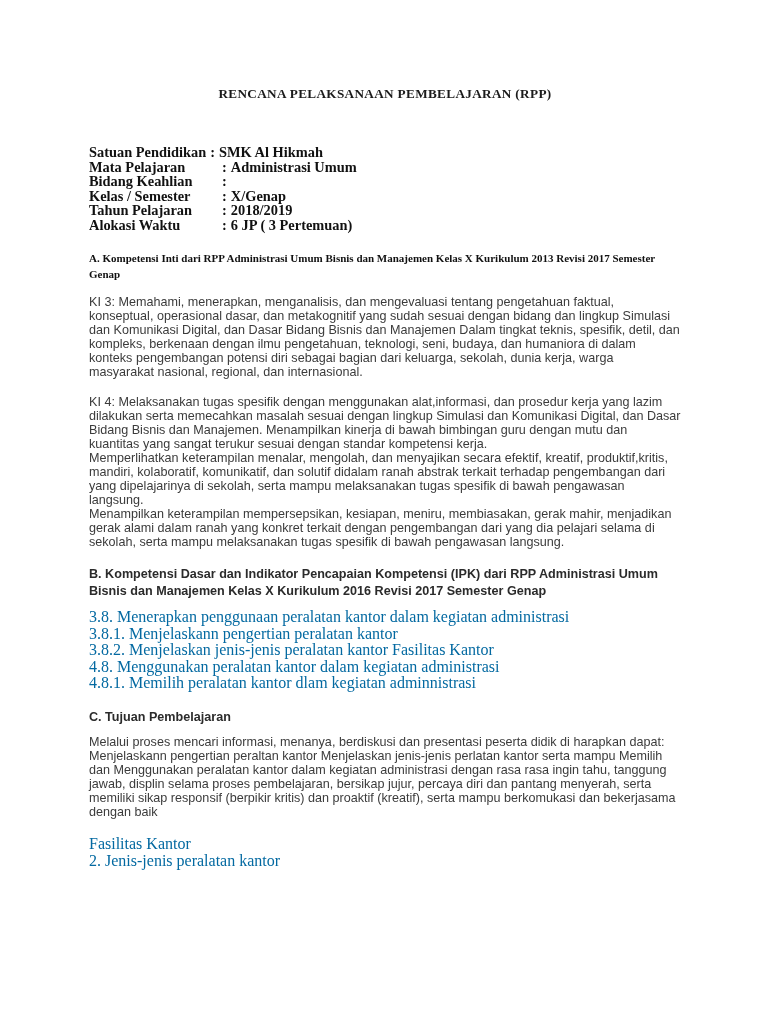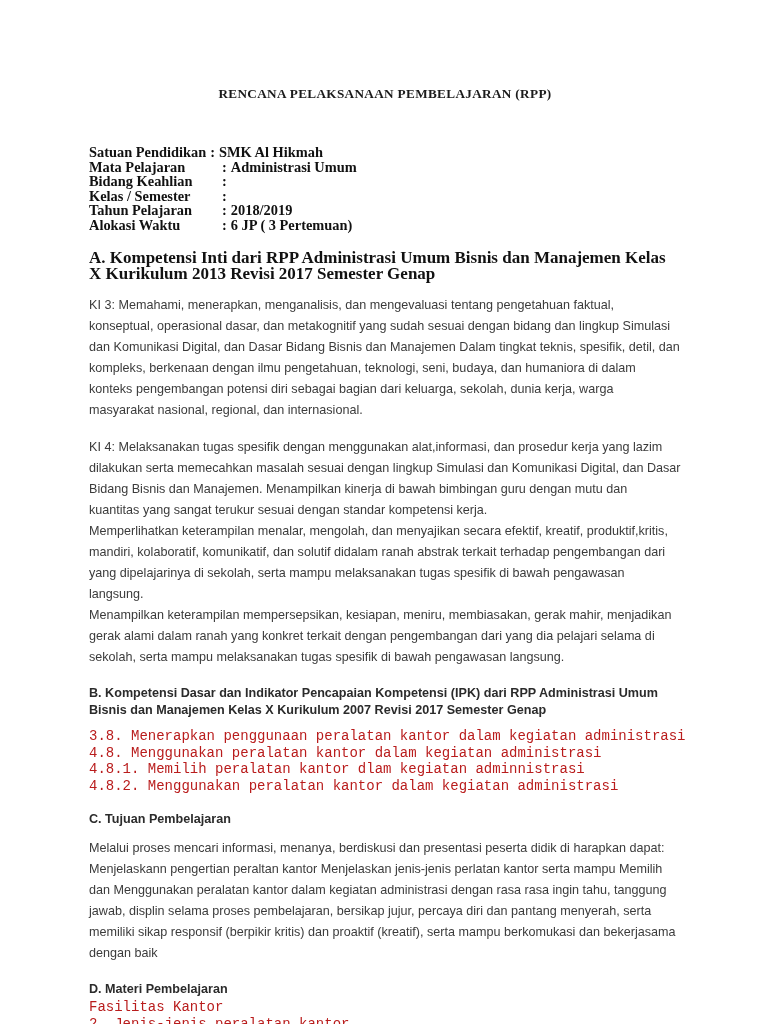--- a/index.html
+++ b/index.html
@@ -71,58 +71,58 @@
   .meta-row.tight .meta-label {
     width: auto;
     flex: 0 0 auto;
     padding-right: 4px;
   }
 
   
   .h-serif {
     font-family: "Liberation Serif", serif;
     font-weight: bold;
-    font-size: 17px;
+    font-size: 11px;
     line-height: 16.4px;
     color: #111111;
     margin: 0 0 13px 0;
   }
   .h-sans {
     font-family: "Liberation Sans", sans-serif;
     font-weight: bold;
     font-size: 12.6px;
     line-height: 16.4px;
     color: #2b2b2b;
     margin: 0 0 10px 0;
   }
   .h-sans.small-gap {
     margin-bottom: 2px;
   }
 
   
   .para {
     font-family: "Liberation Sans", sans-serif;
     font-size: 12.6px;
-    line-height: 21px;
+    line-height: 14px;
     color: #3b3b3b;
     margin: 0 0 16px 0;
     text-align: left;
   }
   .para.no-gap {
     margin-bottom: 0;
   }
   .para.tail-gap {
     margin-bottom: 17px;
   }
 
   .list {
-    font-family: Liberation Mono, monospace;
-    font-size: 14px;
+    font-family: Liberation Serif, serif;
+    font-size: 16px;
     line-height: 16.5px;
-    color: #b91c1c;
+    color: #0369a1;
     margin: 0 0 17px 0;
     padding: 0;
     list-style: none;
   }
   .list li {
     margin: 0;
     padding: 0;
     white-space: pre;
   }
 </style>
@@ -149,20 +149,21 @@
       </div>
 
       <div class="meta-row">
         <span class="meta-label">Bidang Keahlian</span>
         <span class="meta-sep">:</span>
       </div>
 
       <div class="meta-row">
         <span class="meta-label">Kelas / Semester</span>
         <span class="meta-sep">:</span>
+        <span class="meta-value">X/Genap</span>
       </div>
 
       <div class="meta-row">
         <span class="meta-label">Tahun Pelajaran</span>
         <span class="meta-sep">:</span>
         <span class="meta-value">2018/2019</span>
       </div>
 
       <div class="meta-row">
         <span class="meta-label">Alokasi Waktu</span>
@@ -175,34 +176,34 @@
     <div class="h-serif">A. Kompetensi Inti dari RPP Administrasi Umum Bisnis dan Manajemen Kelas X Kurikulum 2013 Revisi 2017  Semester Genap</div>
 
     <div class="para">KI 3: Memahami, menerapkan, menganalisis, dan mengevaluasi tentang pengetahuan faktual, konseptual, operasional dasar, dan metakognitif yang sudah sesuai dengan bidang dan lingkup Simulasi dan Komunikasi Digital, dan Dasar Bidang Bisnis dan Manajemen Dalam tingkat teknis, spesifik, detil, dan kompleks, berkenaan dengan ilmu pengetahuan, teknologi, seni, budaya, dan humaniora di dalam konteks pengembangan potensi diri sebagai bagian dari keluarga, sekolah, dunia kerja, warga masyarakat nasional, regional, dan internasional.</div>
 
     <div class="para no-gap">KI 4: Melaksanakan tugas spesifik dengan menggunakan alat,informasi, dan prosedur kerja yang lazim dilakukan serta memecahkan masalah sesuai dengan lingkup Simulasi dan Komunikasi Digital, dan Dasar Bidang Bisnis dan Manajemen. Menampilkan kinerja di bawah bimbingan guru dengan mutu dan kuantitas yang sangat terukur sesuai dengan standar kompetensi kerja.</div>
 
     <div class="para no-gap">Memperlihatkan keterampilan menalar, mengolah, dan menyajikan secara efektif, kreatif, produktif,kritis, mandiri, kolaboratif, komunikatif, dan solutif didalam ranah abstrak terkait terhadap pengembangan dari yang dipelajarinya di sekolah, serta mampu melaksanakan tugas spesifik di bawah pengawasan langsung.</div>
 
     <div class="para tail-gap">Menampilkan keterampilan mempersepsikan, kesiapan, meniru, membiasakan, gerak mahir, menjadikan gerak alami dalam ranah yang konkret terkait dengan pengembangan dari yang dia pelajari selama di sekolah, serta mampu melaksanakan tugas spesifik di bawah pengawasan langsung.</div>
 
-    <div class="h-sans">B. Kompetensi Dasar dan Indikator Pencapaian Kompetensi (IPK) dari RPP Administrasi Umum Bisnis dan Manajemen Kelas X Kurikulum 2007 Revisi 2017  Semester Genap</div>
+    <div class="h-sans">B. Kompetensi Dasar dan Indikator Pencapaian Kompetensi (IPK) dari RPP Administrasi Umum Bisnis dan Manajemen Kelas X Kurikulum 2016 Revisi 2017  Semester Genap</div>
 
     <ul class="list">
       <li>3.8. Menerapkan penggunaan peralatan kantor dalam kegiatan administrasi</li>
+      <li>3.8.1. Menjelaskann pengertian peralatan kantor</li>
+      <li>3.8.2. Menjelaskan jenis-jenis peralatan kantor Fasilitas Kantor</li>
       <li>4.8. Menggunakan peralatan kantor dalam kegiatan administrasi</li>
       <li>4.8.1. Memilih peralatan kantor dlam kegiatan adminnistrasi</li>
-      <li>4.8.2. Menggunakan peralatan kantor dalam kegiatan administrasi</li>
     </ul>
 
     <div class="h-sans">C. Tujuan Pembelajaran</div>
 
     <div class="para tail-gap">Melalui proses mencari informasi, menanya, berdiskusi dan presentasi peserta didik di harapkan dapat: Menjelaskann pengertian peraltan kantor Menjelaskan jenis-jenis perlatan kantor serta mampu Memilih dan Menggunakan peralatan kantor dalam kegiatan administrasi dengan rasa rasa ingin tahu, tanggung jawab, displin selama proses pembelajaran, bersikap jujur, percaya diri dan pantang menyerah, serta memiliki sikap responsif (berpikir kritis) dan proaktif (kreatif), serta mampu berkomukasi dan bekerjasama dengan baik</div>
 
-    <div class="h-sans small-gap">D. Materi Pembelajaran</div>
 
     <ul class="list">
       <li>Fasilitas Kantor</li>
       <li>2. Jenis-jenis peralatan kantor</li>
     </ul>
 
   </div>
 </div>
 
 </body></html>

